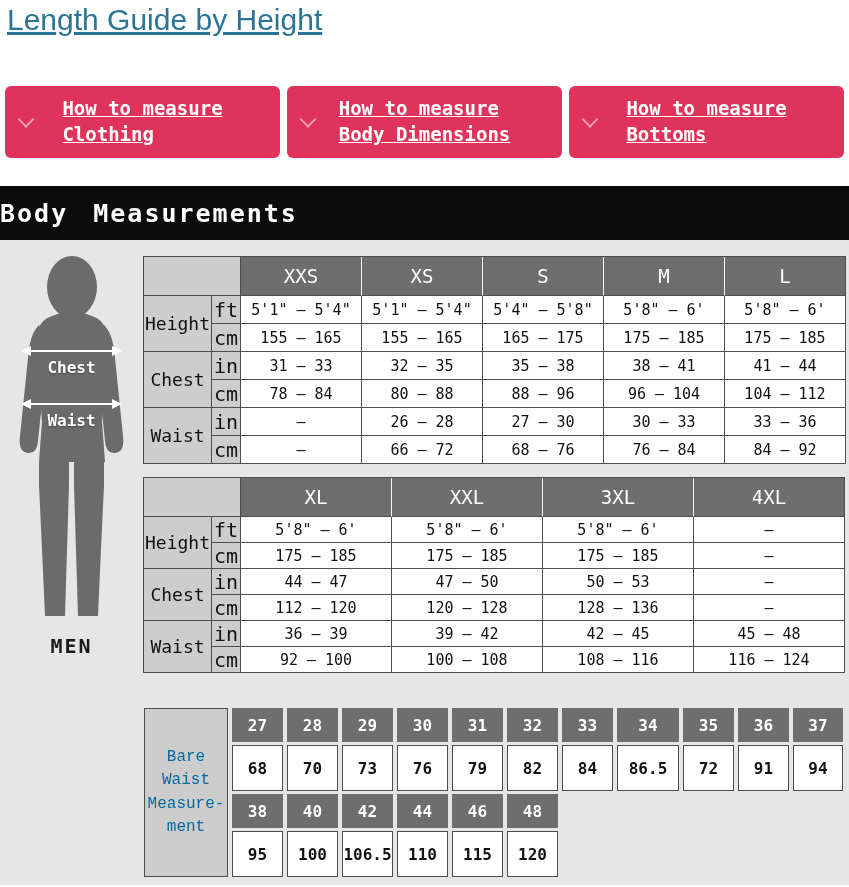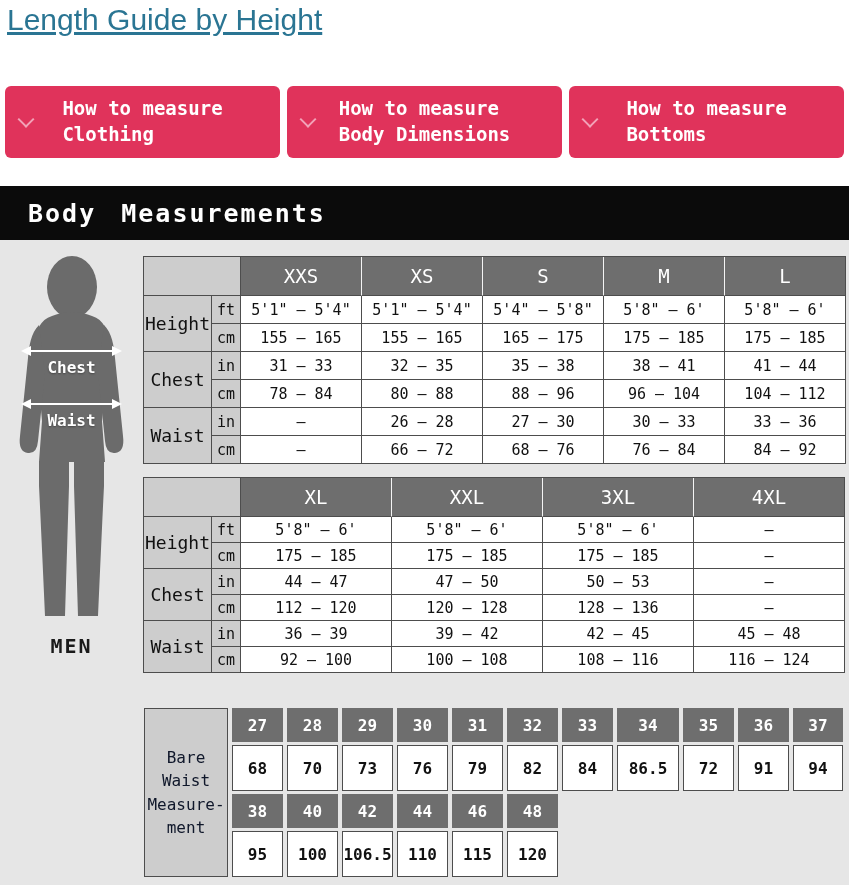--- a/index.html
+++ b/index.html
@@ -20,27 +20,27 @@
     background:#e0335b; border-radius:6px; cursor:pointer;
     display:flex; align-items:center; justify-content:center;
     color:#fff; font-family:"DejaVu Sans Mono", monospace;
   }
   .chevron {
     position:absolute; left:15px; top:50%;
     width:12px; height:12px;
     border-left:2px solid #f2a3b8; border-bottom:2px solid #f2a3b8;
     transform:translateY(-72%) rotate(-45deg);
   }
-  .btn-text { text-align:left; font-size:19px; font-weight:bold; line-height:1.35; }
+  .btn-text { text-align:left; font-size:19px; font-weight:bold; line-height:1.35;text-decoration:underline; }
 
   
   .section { margin-top:28px; background:#e6e6e6; height:699px; }
   .banner {
     height:54px; background:#0b0b0b; color:#fff;
-    display:flex; align-items:center; padding-left:28px;
+    display:flex; align-items:center; 
     font-size:25px; font-weight:bold; letter-spacing:2px; word-spacing:8px;
   }
 
   .content { display:flex; padding-top:16px; }
 
   
   .figure-col { width:143px; flex:0 0 143px; }
   .figure-wrap { position:relative; width:127px; margin-left:8px; }
   .arrow { position:absolute; left:15px; width:97px; height:2px; background:#fff; }
   .arrow::before, .arrow::after {
@@ -74,36 +74,36 @@
     border-right:1px solid #4d4d4d; border-bottom:1px solid #4d4d4d;
     text-align:center; vertical-align:middle; font-weight:normal; overflow:hidden;
   }
   .size-table thead th {
     background:#6e6e6e; color:#ffffff; font-size:19px; height:39px;
     border-right:1px solid #f4f4f4;
   }
   .size-table thead th:last-child { border-right:1px solid #4d4d4d; }
   .size-table thead th.corner { background:#cdcdcd; border-right:1px solid #4d4d4d; }
   .size-table th.label { background:#cdcdcd; color:#111; font-size:18px; }
-  .size-table th.unit  { background:#cdcdcd; color:#111; font-size:15px; }
+  .size-table th.unit  { background:#cdcdcd; color:#111; font-size:20px; }
   .size-table td.val   { background:#fff; color:#111; font-size:15px; }
   .t-small tbody tr { height:28px; }
   .t-large tbody tr { height:26px; }
   .t-small { margin-bottom:13px; }
   .t-large { margin-bottom:32px; }
 
   
   .bare-table {
     border-collapse:separate; border-spacing:4px 3px; table-layout:fixed;
     width:706px; margin-left:-3px;
   }
   .bare-table th, .bare-table td { text-align:center; vertical-align:middle; overflow:hidden; }
   .bare-table .bw-label {
     background:#cdcdcd; border:1px solid #4d4d4d;
-    font-size:16px; font-weight:normal; color:#0f172a; line-height:1.45;
+    font-size:16px; font-weight:normal; color:#0369a1; line-height:1.45;font-family:Liberation Mono, monospace;
   }
   .bare-table .size-cell { background:#6e6e6e; color:#fff; font-size:16px; font-weight:bold; height:34px; }
   .bare-table .val-cell  { background:#fff; border:1px solid #4d4d4d; color:#111; font-size:16px; height:46px;font-weight:bold; }
 </style>
 </head>
 <body>
 
 
 
 <a href="#" class="page-title">Length Guide by Height</a>

